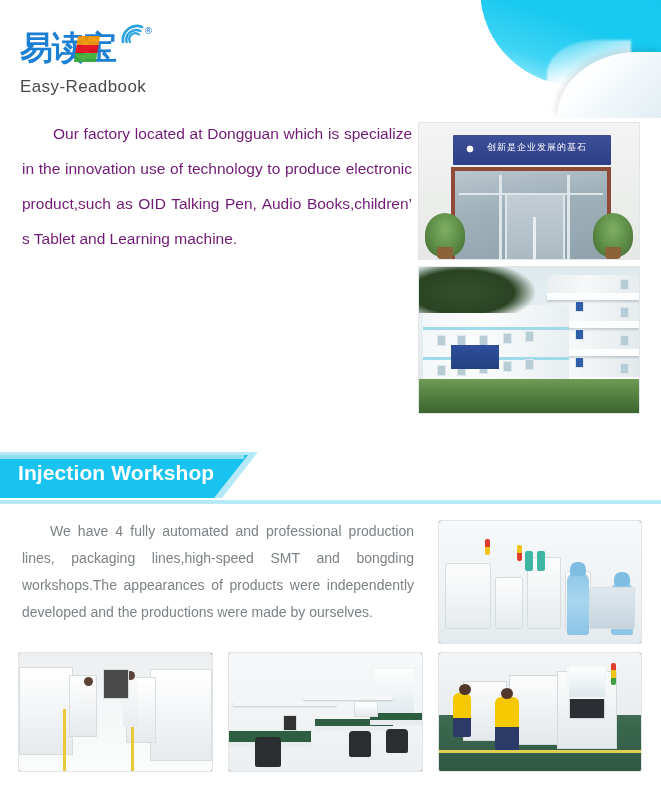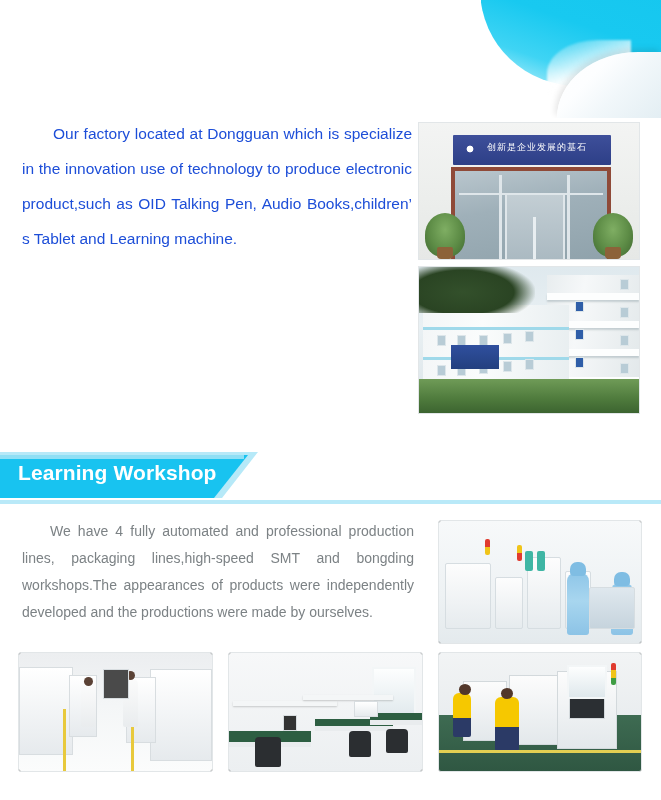--- a/index.html
+++ b/index.html
@@ -103,21 +103,21 @@
     font-size: 17px;
     color: #4a4a4a;
     letter-spacing: .4px;
     margin-top: 3px;
     white-space: nowrap;
   }
 
   
   .copy {
     position: absolute;
-    color: #1d4ed8;
+    color: #701a75;
     font-family: "Liberation Sans", sans-serif;
     text-align: justify;
     text-justify: inter-word;
   }
   .copy p {
     text-indent: 2em;
     margin: 0 0 0 0;
   }
   .copy-intro {
     left: 22px; top: 116px;
@@ -274,20 +274,33 @@
 <body>
 
 <div class="page">
 
   <div class="curl-wrap">
     <div class="curl-sheet"></div>
     <div class="curl-gloss"></div>
     <div class="curl-fold"></div>
   </div>
 
+  <div class="logo-block">
+    <div class="logo-mark">
+      <div class="logo-cn"><span>易</span><span class="mid">读</span><span>宝</span></div>
+      <div class="logo-swoosh"></div>
+      <svg class="logo-wifi" viewBox="0 0 26 22">
+        <path d="M3 20 A14 14 0 0 1 22 5" fill="none" stroke="#29a3e0" stroke-width="2.6" stroke-linecap="round"></path>
+        <path d="M6.5 20 A10 10 0 0 1 20.5 9" fill="none" stroke="#29a3e0" stroke-width="2.4" stroke-linecap="round"></path>
+        <path d="M10 20 A6 6 0 0 1 19 12.5" fill="none" stroke="#29a3e0" stroke-width="2.2" stroke-linecap="round"></path>
+      </svg>
+      <div class="logo-reg">®</div>
+    </div>
+    <div class="logo-word">Easy-Readbook</div>
+  </div>
 
   <div class="copy copy-intro">
     <p>Our factory located at Dongguan which is specialize in the innovation use of technology to produce electronic product,such as OID Talking Pen, Audio Books,children’ s Tablet and Learning machine.</p>
   </div>
 
   <div class="photo" id="photo-office">
     <div class="office-wall"></div>
     <div class="office-sign">
       <div class="sign-logo"></div>
       <div class="sign-txt">创新是企业发展的基石</div>
@@ -336,21 +349,21 @@
     </div>
     <div class="bld-tree"></div>
     <div class="bld-hedge"></div>
   </div>
 
   <div class="banner">
     <div class="banner-ghost"></div>
     <div class="banner-main">
       <div class="banner-cap"></div>
     </div>
-    <div class="banner-label">Learning Workshop</div>
+    <div class="banner-label">Injection Workshop</div>
   </div>
   <div class="rule"></div>
 
   <div class="copy copy-inj">
     <p>We have 4 fully automated and professional production lines, packaging lines,high-speed SMT and bongding workshops.The appearances of products were independently developed and the productions were made by ourselves.</p>
   </div>
 
   <div class="photo" id="photo-smt">
     <div class="smt-room"></div>
     <div class="smt-mach" style="left:6px; width:46px; height:66px;"></div>

